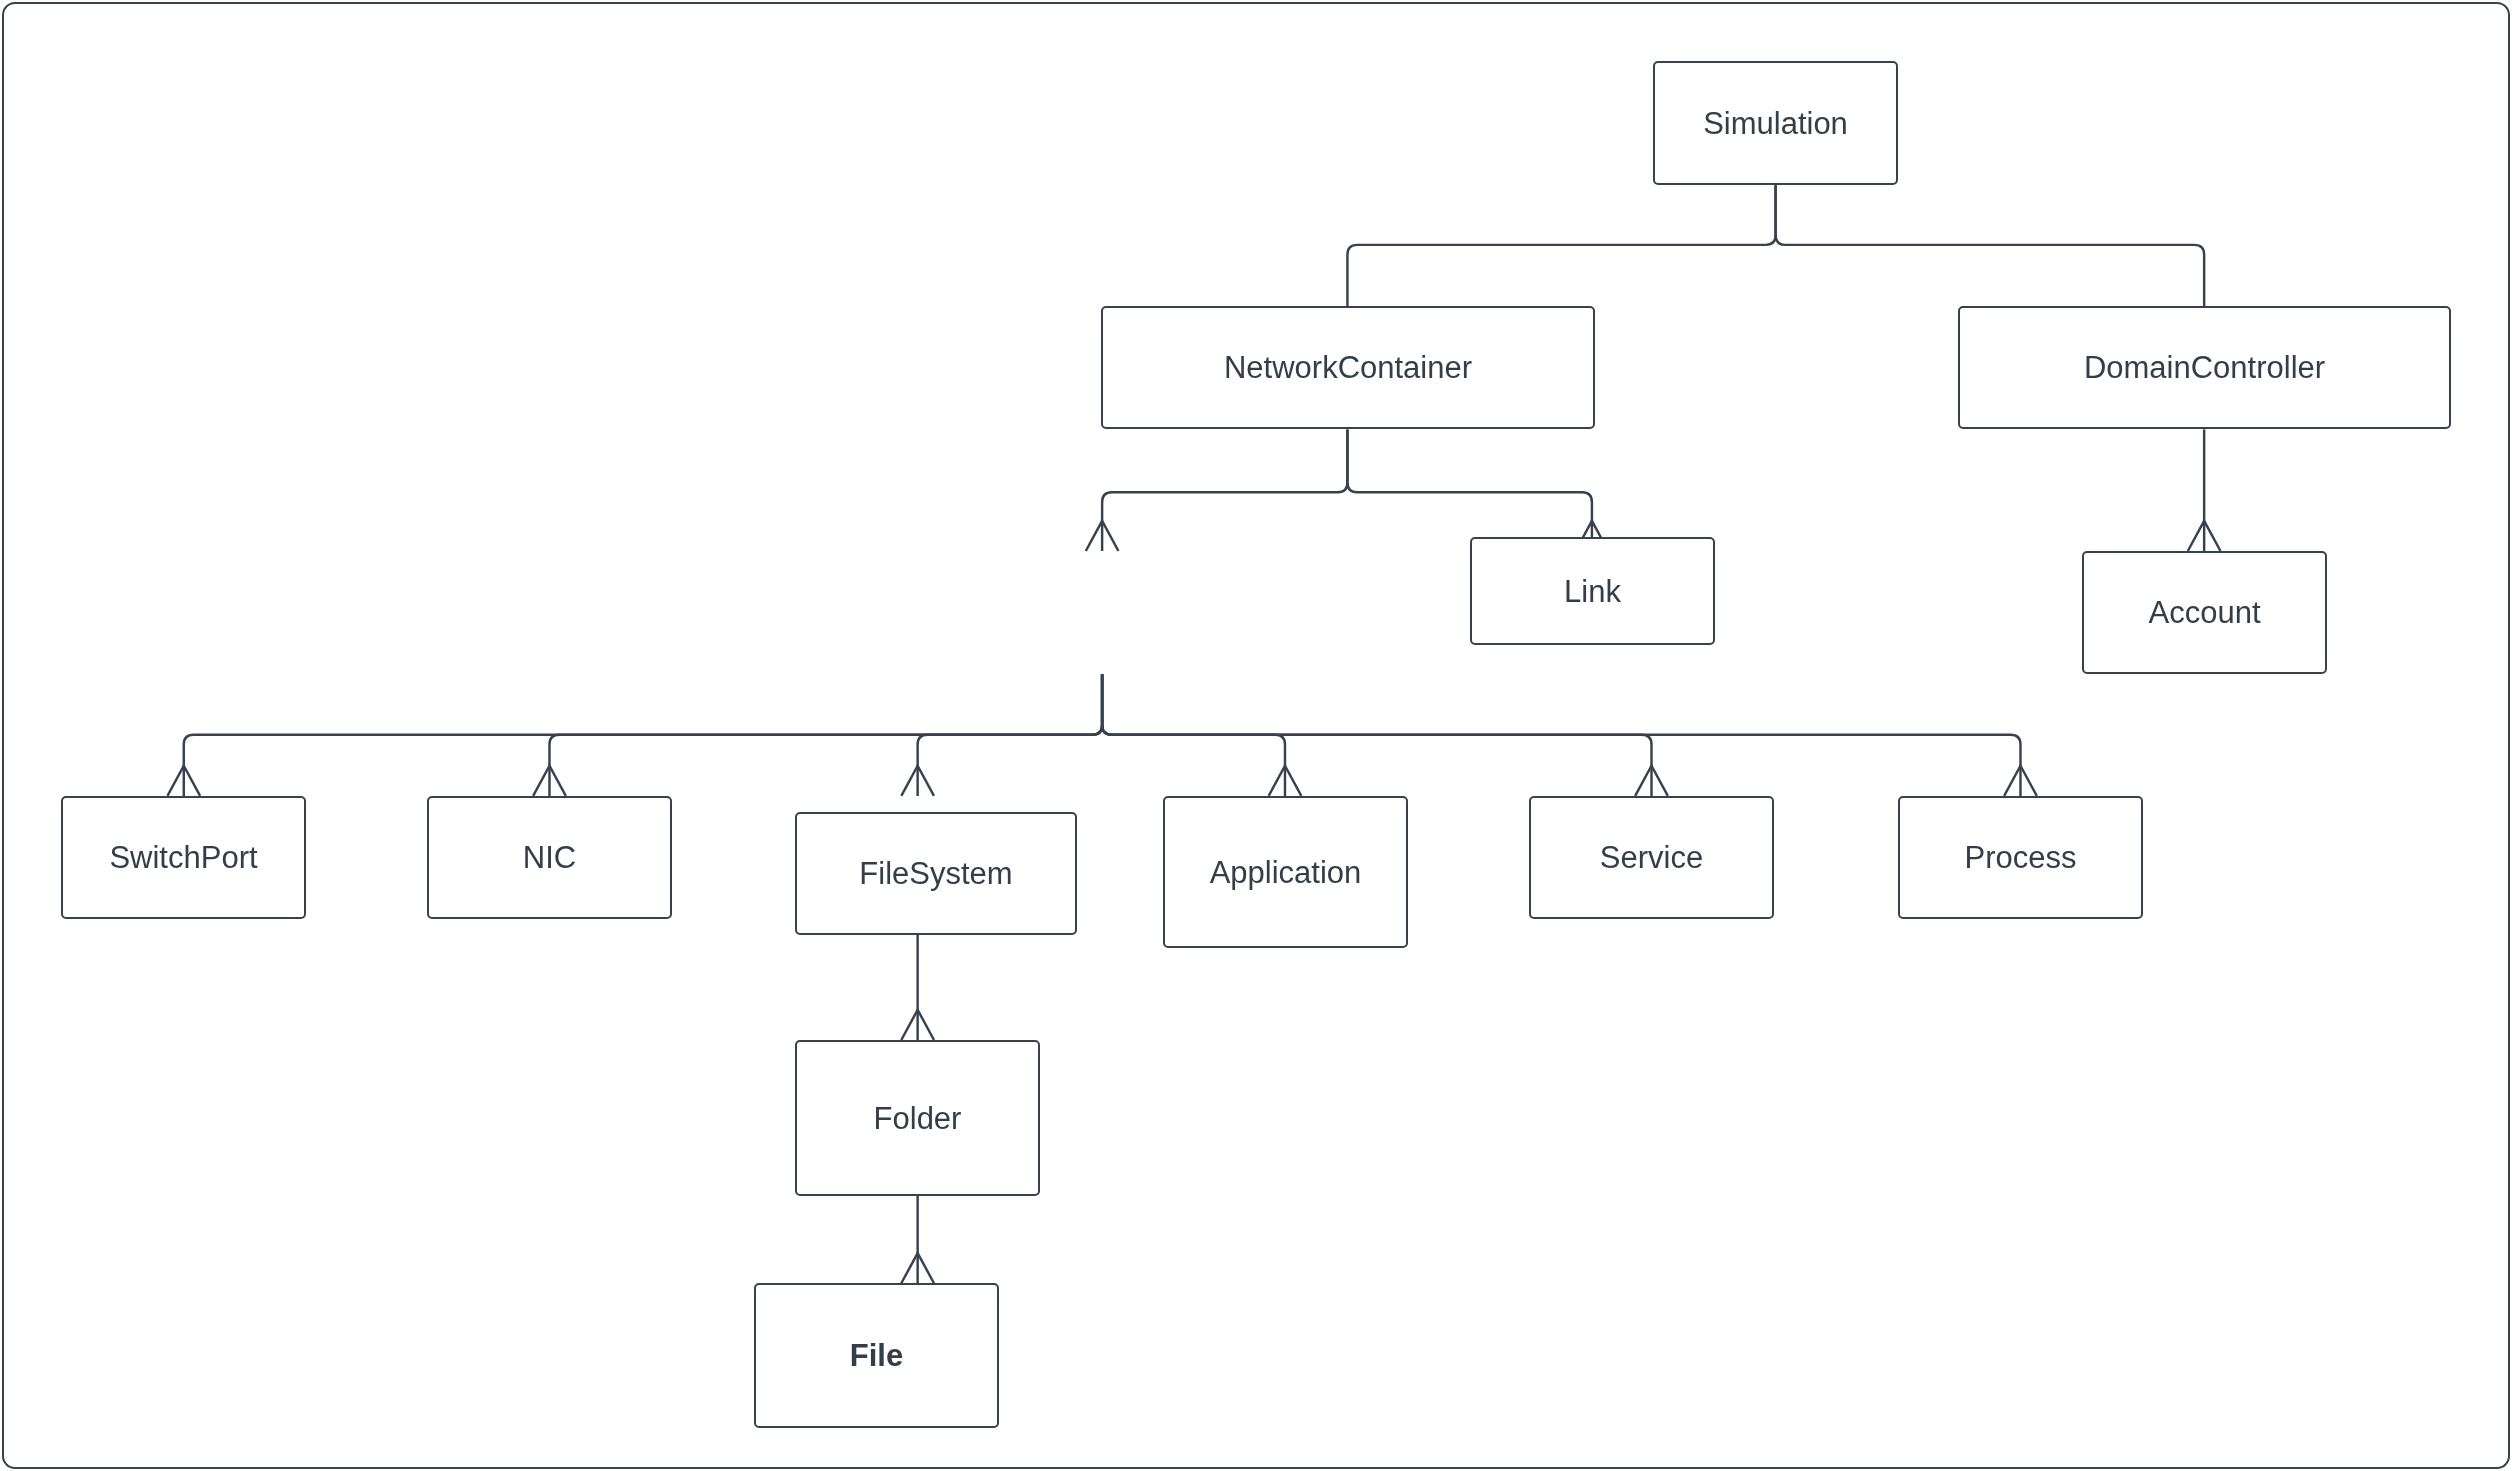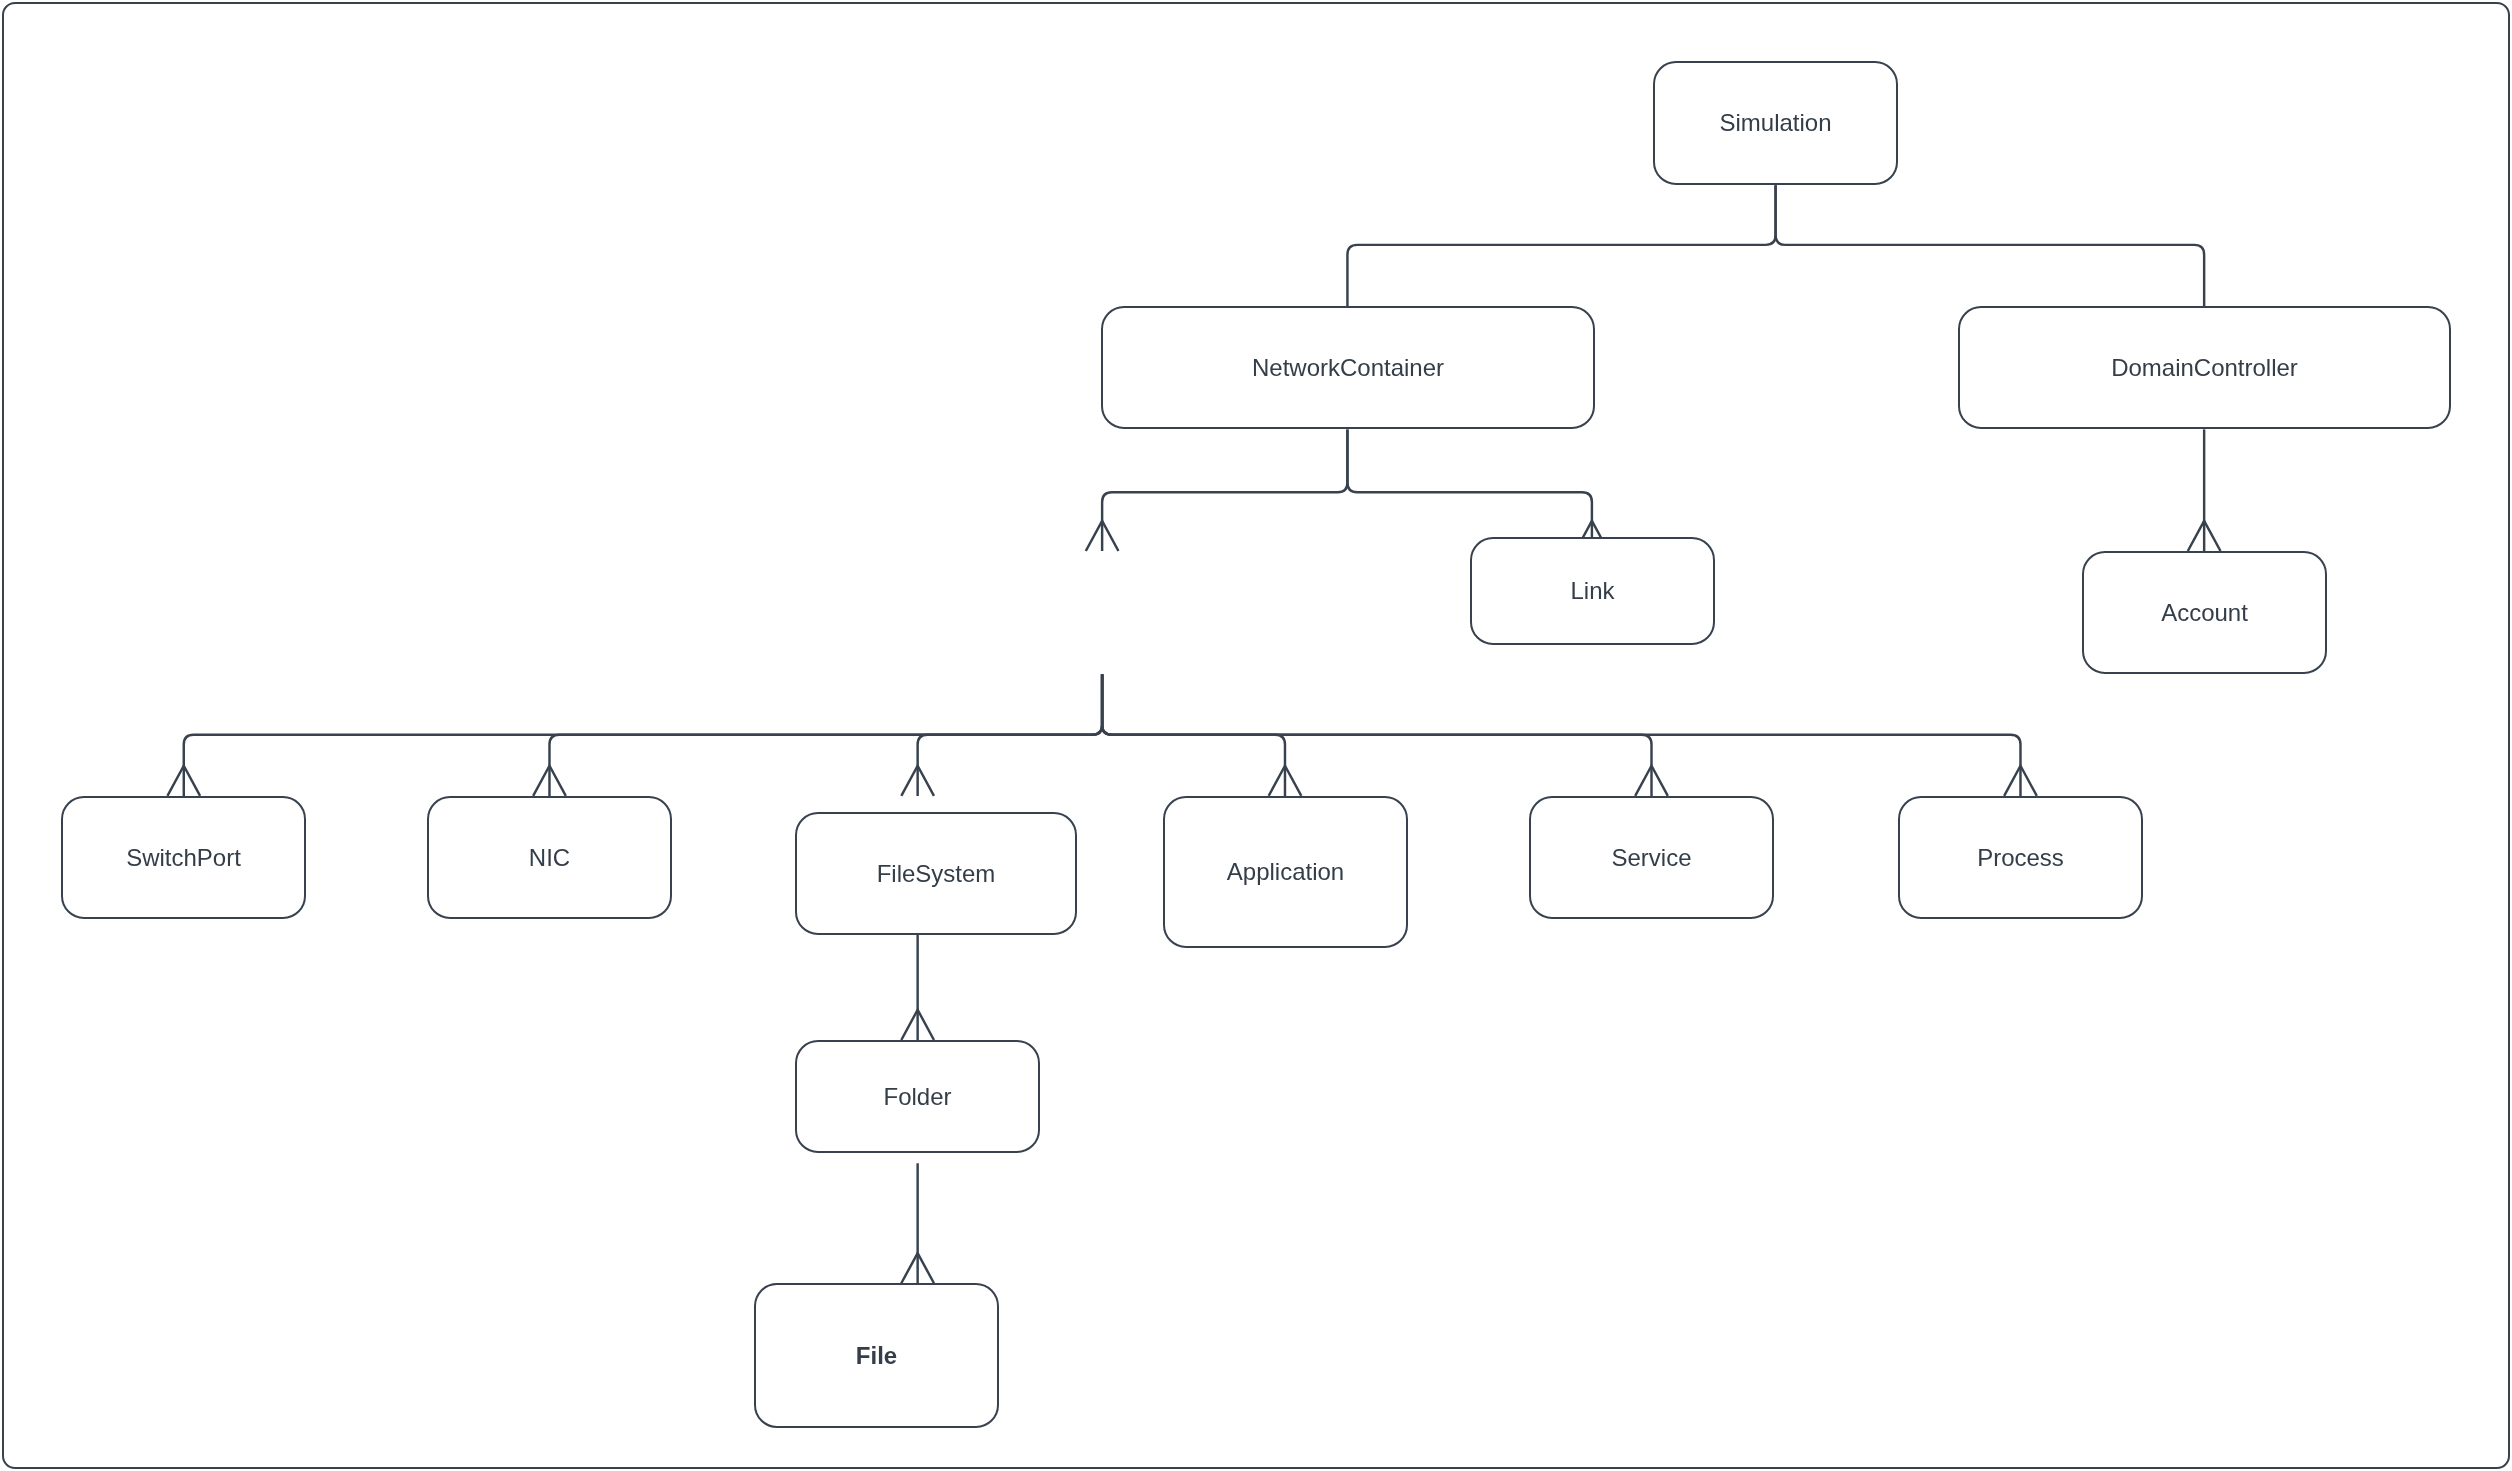--- a/index.html
+++ b/index.html
@@ -13,23 +13,23 @@
   .frame {
     position:absolute; inset:1.6px;
     border:2.4px solid var(--line); border-radius:13px;
     pointer-events:none;
   }
   svg.edge-layer { position:absolute; left:0; top:0; width:2512px; height:1471px; }
   svg.edge-layer path { fill:none; stroke:var(--line); stroke-width:3; }
   .node-layer { position:absolute; left:0; top:0; width:100%; height:100%; }
   .node {
     position:absolute; box-sizing:border-box;
-    background:var(--bg); border:2.4px solid var(--line); border-radius:23px;
+    background:var(--bg); border:2.4px solid var(--line); border-radius:5px;
     display:flex; align-items:center; justify-content:center;
-    font-size:24px; color:var(--text); line-height:1; white-space:nowrap;
+    font-size:31px; color:var(--text); line-height:1; white-space:nowrap;
   }
 </style>
 </head>
 <body>
 
 <div class="canvas">
   <svg class="edge-layer" id="edge-layer" viewBox="0 0 3077 1802">
       <g>
         <path d="M 2175 227 L 2175 288 Q 2175 300 2163 300 L 1662.5 300 Q 1650.5 300 1650.5 312 L 1650.5 375"></path>
       </g>
@@ -108,21 +108,21 @@
       </div>
       <div class="node" style="left: 1163px; top: 796px; width: 245px; height: 152px;">
         <span>Application</span>
       </div>
       <div class="node" style="left: 1529px; top: 796px; width: 245px; height: 123px;">
         <span>Service</span>
       </div>
       <div class="node" style="left: 1898px; top: 796px; width: 245px; height: 123px; justify-content: center;">
         <span>Process</span>
       </div>
-      <div class="node" style="left: 795px; top: 1040px; width: 245px; height: 113px;">
+      <div class="node" style="left: 795px; top: 1040px; width: 245px; height: 156px;">
         <span>Folder</span>
       </div>
       <div class="node" style="left: 754px; top: 1283px; width: 245px; height: 145px; font-weight: bold;">
         <span>File</span>
       </div>
     </div>
   <div class="frame"></div>
 </div>
 
 

